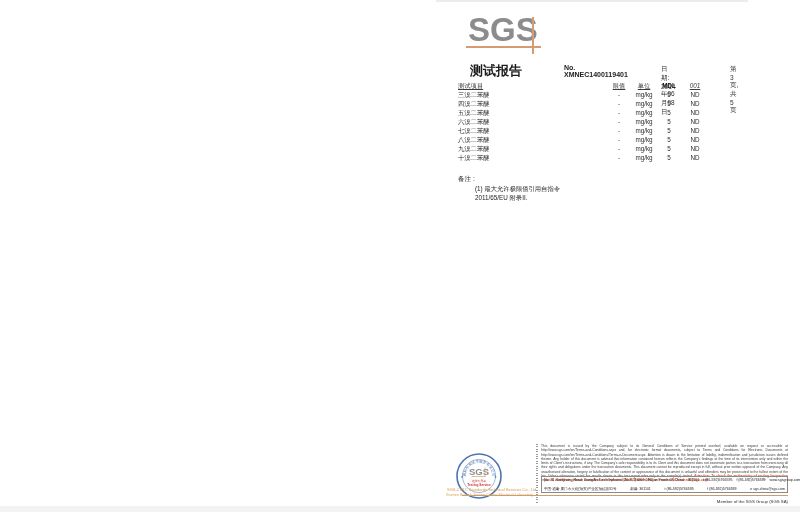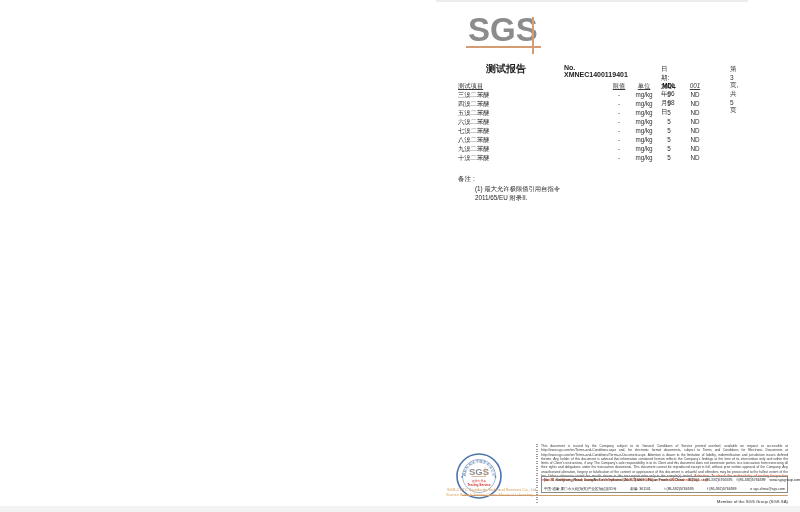--- a/index.html
+++ b/index.html
@@ -12,21 +12,21 @@
   #top-strip { left: 218px; top: 0; width: 312px; height: 2px; background: #ececec; }
   #bottom-strip { left: 0; top: 506px; width: 800px; height: 6px; background: #f3f3f3; }
 
   
   #logo-text { left: 250px; top: 13px; font-size: 33px; font-weight: bold; color: #8c8c8c;
     letter-spacing: 0px; line-height: 1; }
   #logo-hline { left: 248px; top: 46px; width: 75px; height: 2px; background: #d59b72; }
   #logo-vline { left: 314px; top: 17px; width: 2px; height: 37px; background: #d59b72; }
 
   
-  #report-title { left: 268px; top: 62px; font-size: 10px; font-weight: bold; color: #1c1c1c; }
+  #report-title { left: 252px; top: 62px; font-size: 13px; font-weight: bold; color: #1c1c1c; }
   #report-no { left: 346px; top: 64px; font-size: 7px; font-weight: 600; color: #222; }
   #report-date { left: 443px; top: 64.5px; font-size: 6.5px; color: #333; }
   #page-info { left: 512px; top: 64.5px; font-size: 6.5px; color: #333; }
 
   
   #result-table { left: 240px; top: 82px; display: grid;
     grid-template-columns: 148px 26px 24px 26px 26px; grid-auto-rows: 9px;
     font-size: 6.3px; color: #2e2e2e; }
   #result-table .c { white-space: nowrap; }
   #result-table .num { text-align: center; }

